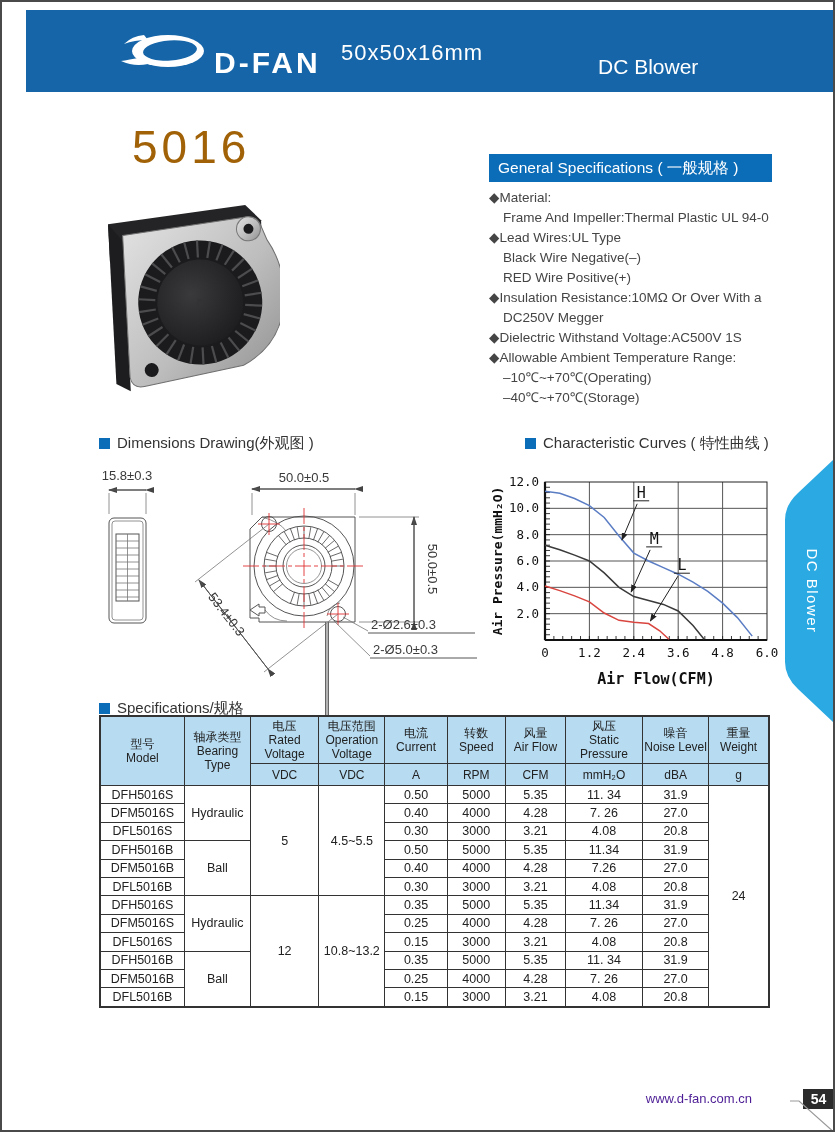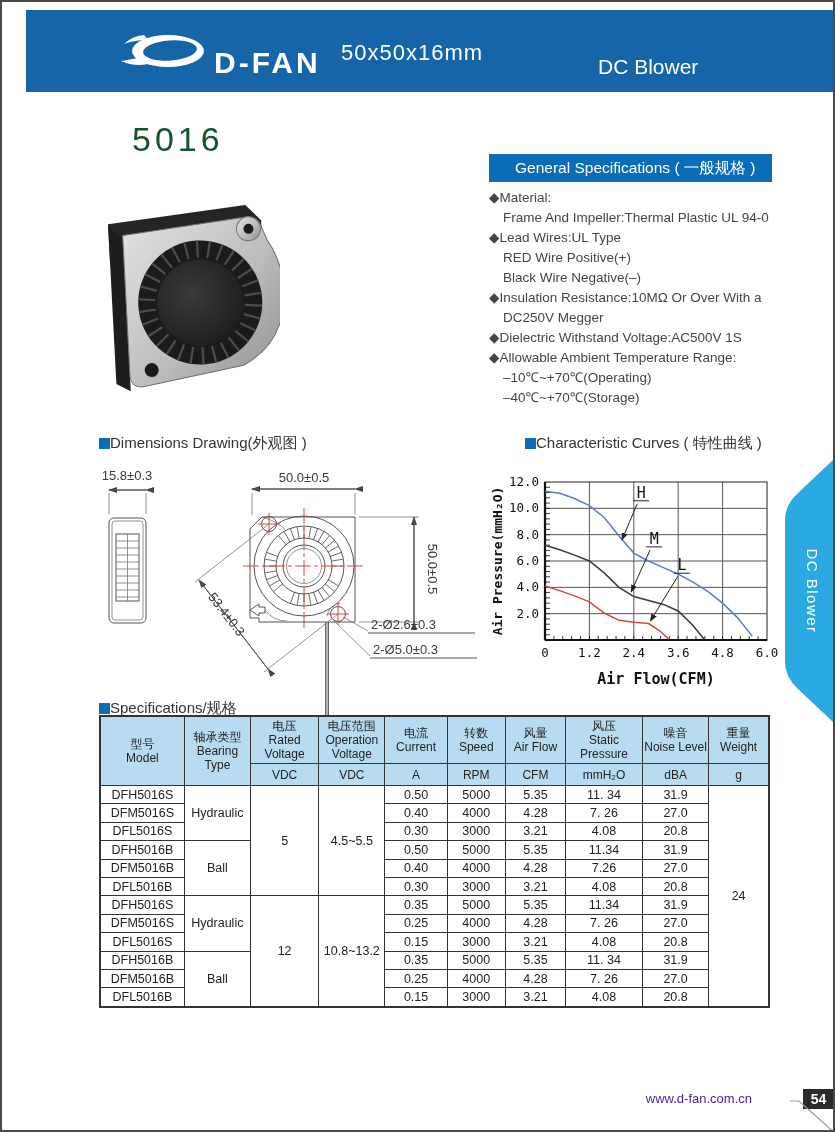--- a/index.html
+++ b/index.html
@@ -6,28 +6,28 @@
   .page{position:relative;width:835px;height:1132px;background:#fff;margin:0 auto;
         border:2px solid #4a4a4a;box-sizing:border-box;overflow:hidden;
         font-family:"Liberation Sans",sans-serif;color:#333;}
   
   .header-bar{position:absolute;left:24px;top:8px;width:817px;height:82px;background:#1565a8;padding-left:43px;}
   .brand{position:absolute;left:188px;top:36px;color:#fff;font-size:30px;font-weight:bold;letter-spacing:3px;}
   .hsize{position:absolute;left:315px;top:30px;color:#fff;font-size:22px;font-weight:normal;letter-spacing:1px;}
   .htype{position:absolute;left:572px;top:45px;color:#fff;font-size:21px;}
   .logo{position:absolute;left:92px;top:16px;}
   
-  .model-no{position:absolute;left:130px;top:118px;font-size:34px;letter-spacing:4px;color:#14532d;font-weight:400;}
+  .model-no{position:absolute;left:130px;top:118px;font-size:46px;letter-spacing:4px;color:#a16207;font-weight:400;}
   
   .gs-bar{position:absolute;left:487px;top:152px;width:283px;height:28px;background:#0b6cb8;
-          color:#fff;font-size:15.5px;line-height:28px;padding-left:26px;box-sizing:border-box;}
+          color:#fff;font-size:15.5px;line-height:28px;padding-left:9px;box-sizing:border-box;}
   .gs-list{position:absolute;left:487px;top:186px;width:300px;font-size:13.5px;color:#454545;line-height:20px;}
   .gs-list .cont{padding-left:14px;}
   
-  .sec-head{position:absolute;font-size:15px;color:#333;display:flex;align-items:center;gap:0;}
+  .sec-head{position:absolute;font-size:15px;color:#333;display:flex;align-items:center;gap:7px;}
   .sq{width:11px;height:11px;background:#0b6cb8;display:inline-block;}
   
   .dims-svg{position:absolute;left:95px;top:450px;}
   .chart-svg{position:absolute;left:487px;top:450px;}
   .chart-svg .grid{stroke:#555;stroke-width:1;}
   .chart-svg .tick{stroke:#222;stroke-width:0.9;}
   .chart-svg .frame{fill:none;stroke:#222;stroke-width:1;}
   .chart-svg .axis{stroke:#111;stroke-width:2.2;}
   .chart-svg text{font-family:"DejaVu Sans Mono",monospace;fill:#111;}
   
@@ -127,22 +127,22 @@
       <circle cx="100" cy="105" r="3.5" fill="#333335"></circle>
       <circle cx="48" cy="170" r="7" fill="#1b1b1d"></circle>
     </g>
   </svg>
 
   <div class="gs-bar">General Specifications ( 一般规格 )</div>
   <div class="gs-list">
       <div class="bul">◆Material:</div>
       <div class="cont">Frame And Impeller:Thermal Plastic UL 94-0</div>
       <div class="bul">◆Lead Wires:UL Type</div>
+      <div class="cont">Black Wire Negative(–)</div>
       <div class="cont">RED Wire Positive(+)</div>
-      <div class="cont">Black Wire Negative(–)</div>
       <div class="bul">◆Insulation Resistance:10MΩ Or Over With a</div>
       <div class="cont">DC250V Megger</div>
       <div class="bul">◆Dielectric Withstand Voltage:AC500V 1S</div>
       <div class="bul">◆Allowable Ambient Temperature Range:</div>
       <div class="cont">–10℃~+70℃(Operating)</div>
       <div class="cont">–40℃~+70℃(Storage)</div>
     </div>
 
   <div class="sec-head" style="left:97px;top:432px;">
     <span class="sq"></span>

